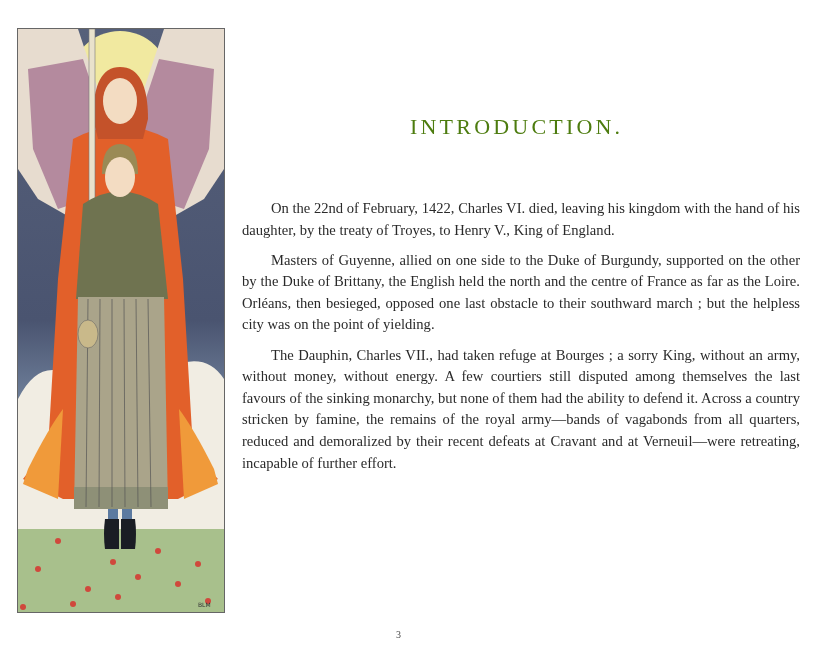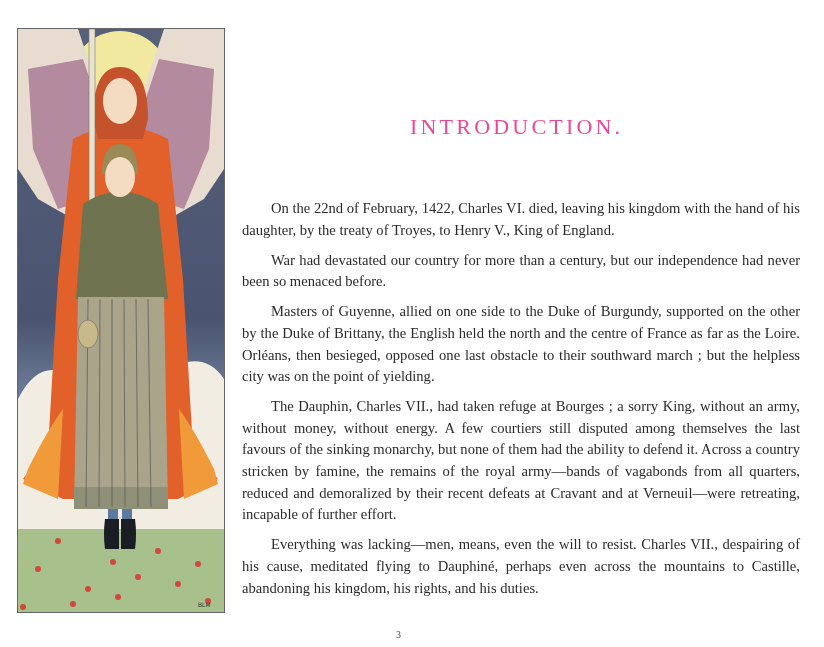--- a/index.html
+++ b/index.html
@@ -7,21 +7,21 @@
     width: 824px; height: 647px; background: #ffffff; position: relative; overflow: hidden;
     font-family: "Liberation Serif", "DejaVu Serif", serif; color: #2a2a2a;
   }
   .illustration {
     position: absolute; left: 17px; top: 28px; width: 206px; height: 583px;
     border: 1px solid #666; overflow: hidden; background: #4b5770;
   }
   .illustration svg { display: block; }
   .page-title {
     position: absolute; left: 410px; top: 114px; width: 228px;
-    font-size: 22px; letter-spacing: 3.2px; color: #ec4899; white-space: nowrap;
+    font-size: 22px; letter-spacing: 3.2px; color: #4d7c0f; white-space: nowrap;
   }
   .body-text {
     position: absolute; left: 242px; top: 198px; width: 558px;
     font-size: 14.6px; line-height: 21.6px; text-align: justify;
   }
   .body-text p { margin: 0 0 8.5px 0; text-indent: 29px; }
   .page-number {
     position: absolute; left: 396px; top: 629px; font-size: 10px; color: #444;
   }
 </style>
@@ -99,19 +99,17 @@
         <circle cx="5" cy="578" r="3"></circle>
     </g>
     <text x="180" y="578" font-size="6" fill="#333" font-family="DejaVu Sans, sans-serif">BLM</text>
   </svg>
 </div>
 
 <div class="page-title">INTRODUCTION.</div>
 
 <div class="body-text">
   <p>On the 22nd of February, 1422, Charles VI. died, leaving his kingdom with the hand of his daughter, by the treaty of Troyes, to Henry V., King of England.</p>
-  <p>War had devastated our country for more than a century, but our independence had never been so menaced before.</p>
   <p>Masters of Guyenne, allied on one side to the Duke of Burgundy, supported on the other by the Duke of Brittany, the English held the north and the centre of France as far as the Loire.  Orléans, then besieged, opposed one last obstacle to their southward march ; but the helpless city was on the point of yielding.</p>
   <p>The Dauphin, Charles VII., had taken refuge at Bourges ; a sorry King, without an army, without money, without energy.  A few courtiers still disputed among themselves the last favours of the sinking monarchy, but none of them had the ability to defend it.  Across a country stricken by famine, the remains of the royal army—bands of vagabonds from all quarters, reduced and demoralized by their recent defeats at Cravant and at Verneuil—were retreating, incapable of further effort.</p>
-  <p>Everything was lacking—men, means, even the will to resist.  Charles VII., despairing of his cause, meditated flying to Dauphiné, perhaps even across the mountains to Castille, abandoning his kingdom, his rights, and his duties.</p>
 </div>
 
 <div class="page-number">3</div>
 
 </body></html>

